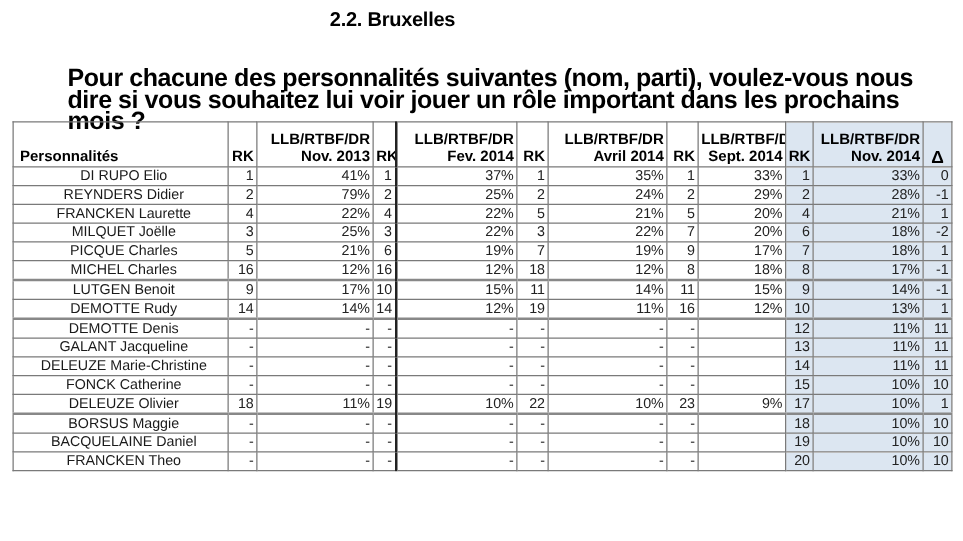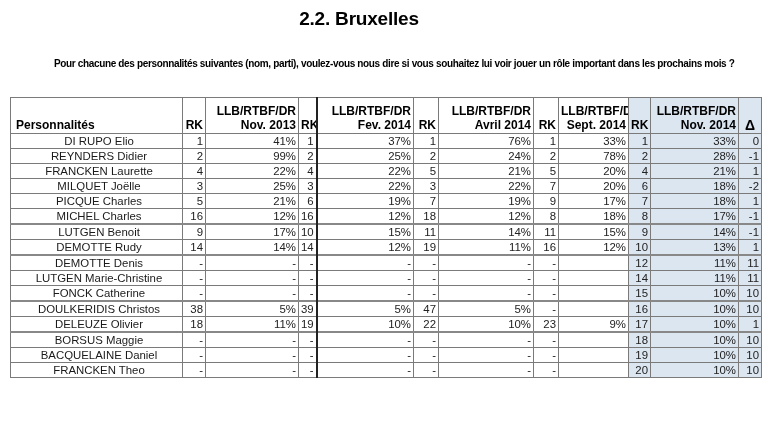--- a/index.html
+++ b/index.html
@@ -1,18 +1,18 @@
 <!DOCTYPE html>
 <html><head>
 <meta charset="utf-8">
 <style>
   html, body { margin: 0; padding: 0; background: #ffffff; }
   body { width: 770px; height: 433px; position: relative; overflow: hidden; font-family: "Liberation Sans", sans-serif; color: #000; }
-  .title { position: absolute; top: 8px; left: 0; width: 628px; text-align: center; font-weight: bold; font-size: 19px; letter-spacing: -0.2px; margin-left: 45px; }
-  .question { position: absolute; top: 55px; left: 54px; width: 700px; font-weight: bold; font-size: 10px; line-height: 17px; letter-spacing: -0.35px; }
+  .title { position: absolute; top: 8px; left: 0; width: 628px; text-align: center; font-weight: bold; font-size: 16px; letter-spacing: -0.2px; }
+  .question { position: absolute; top: 55px; left: 54px; width: 700px; font-weight: bold; font-size: 20px; line-height: 17px; letter-spacing: -0.35px; }
   table { position: absolute; top: 97px; left: 10px; border-collapse: collapse; table-layout: fixed; width: 751px; }
   th, td { border: 1px solid #7a7a7a; padding: 0 2px; font-size: 11.4px; height: 14px; line-height: 14px; white-space: nowrap; overflow: hidden; }
   th { height: 34px; vertical-align: bottom; font-weight: bold; font-size: 12px; text-align: right; line-height: 14px; padding-bottom: 1px; }
   th.name-h { text-align: left; padding-left: 5px; }
   td.name { text-align: center; padding-left: 7px; color: #1a1a1a; }
   td.num { text-align: right; color: #222; }
   .blue { background: #dce6f1; }
   .thickL { border-left: 2px solid #222; }
   .delta-h { text-align: center; font-size: 14px; }
   tr.sep td { border-top: 2px solid #888; }
@@ -70,37 +70,37 @@
     </tr>
   </thead>
   <tbody id="tbody">
       <tr>
         <td class="name">DI RUPO Elio</td>
         <td class="num">1</td>
         <td class="num">41%</td>
         <td class="num">1</td>
         <td class="num thickL">37%</td>
         <td class="num">1</td>
-        <td class="num">76%</td>
+        <td class="num">35%</td>
         <td class="num">1</td>
         <td class="num">33%</td>
         <td class="num blue">1</td>
         <td class="num blue">33%</td>
         <td class="num blue">0</td>
       </tr>
       <tr>
         <td class="name">REYNDERS Didier</td>
         <td class="num">2</td>
-        <td class="num">99%</td>
+        <td class="num">79%</td>
         <td class="num">2</td>
         <td class="num thickL">25%</td>
         <td class="num">2</td>
         <td class="num">24%</td>
         <td class="num">2</td>
-        <td class="num">78%</td>
+        <td class="num">29%</td>
         <td class="num blue">2</td>
         <td class="num blue">28%</td>
         <td class="num blue">-1</td>
       </tr>
       <tr>
         <td class="name">FRANCKEN Laurette</td>
         <td class="num">4</td>
         <td class="num">22%</td>
         <td class="num">4</td>
         <td class="num thickL">22%</td>
@@ -190,21 +190,35 @@
         <td class="num thickL">-</td>
         <td class="num">-</td>
         <td class="num">-</td>
         <td class="num">-</td>
         <td class="num"></td>
         <td class="num blue">12</td>
         <td class="num blue">11%</td>
         <td class="num blue">11</td>
       </tr>
       <tr>
-        <td class="name">LUTGEN Marie-Christine</td>
+        <td class="name">GALANT Jacqueline</td>
+        <td class="num">-</td>
+        <td class="num">-</td>
+        <td class="num">-</td>
+        <td class="num thickL">-</td>
+        <td class="num">-</td>
+        <td class="num">-</td>
+        <td class="num">-</td>
+        <td class="num"></td>
+        <td class="num blue">13</td>
+        <td class="num blue">11%</td>
+        <td class="num blue">11</td>
+      </tr>
+      <tr>
+        <td class="name">DELEUZE Marie-Christine</td>
         <td class="num">-</td>
         <td class="num">-</td>
         <td class="num">-</td>
         <td class="num thickL">-</td>
         <td class="num">-</td>
         <td class="num">-</td>
         <td class="num">-</td>
         <td class="num"></td>
         <td class="num blue">14</td>
         <td class="num blue">11%</td>
@@ -214,34 +228,20 @@
         <td class="name">FONCK Catherine</td>
         <td class="num">-</td>
         <td class="num">-</td>
         <td class="num">-</td>
         <td class="num thickL">-</td>
         <td class="num">-</td>
         <td class="num">-</td>
         <td class="num">-</td>
         <td class="num"></td>
         <td class="num blue">15</td>
-        <td class="num blue">10%</td>
-        <td class="num blue">10</td>
-      </tr>
-      <tr class="sep">
-        <td class="name">DOULKERIDIS Christos</td>
-        <td class="num">38</td>
-        <td class="num">5%</td>
-        <td class="num">39</td>
-        <td class="num thickL">5%</td>
-        <td class="num">47</td>
-        <td class="num">5%</td>
-        <td class="num">-</td>
-        <td class="num"></td>
-        <td class="num blue">16</td>
         <td class="num blue">10%</td>
         <td class="num blue">10</td>
       </tr>
       <tr>
         <td class="name">DELEUZE Olivier</td>
         <td class="num">18</td>
         <td class="num">11%</td>
         <td class="num">19</td>
         <td class="num thickL">10%</td>
         <td class="num">22</td>

